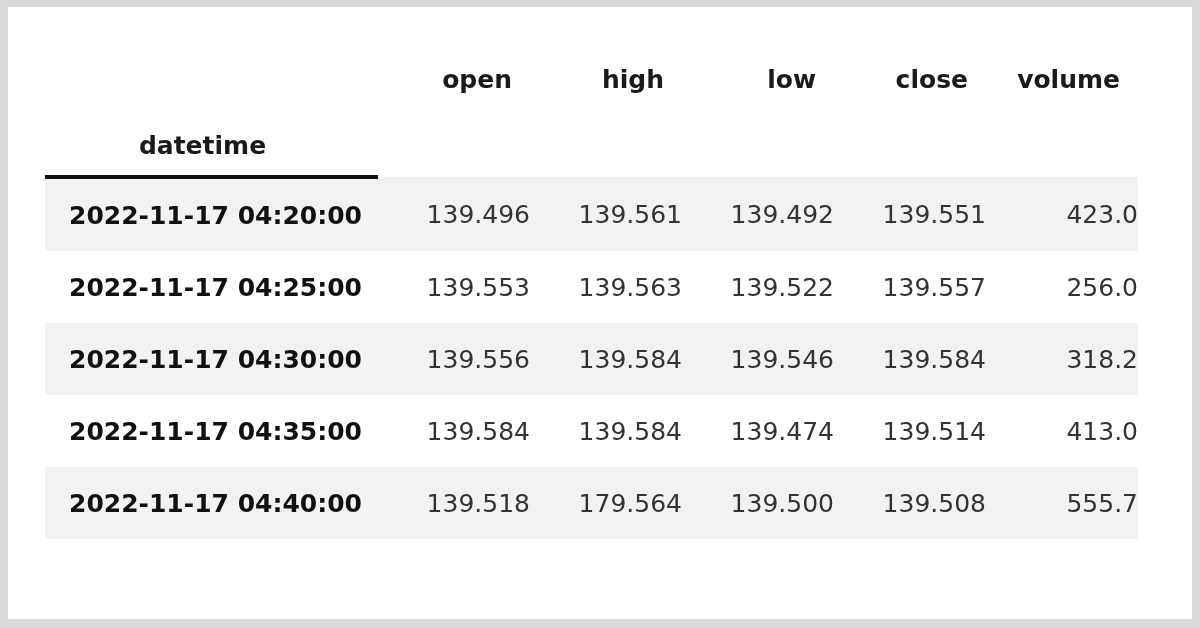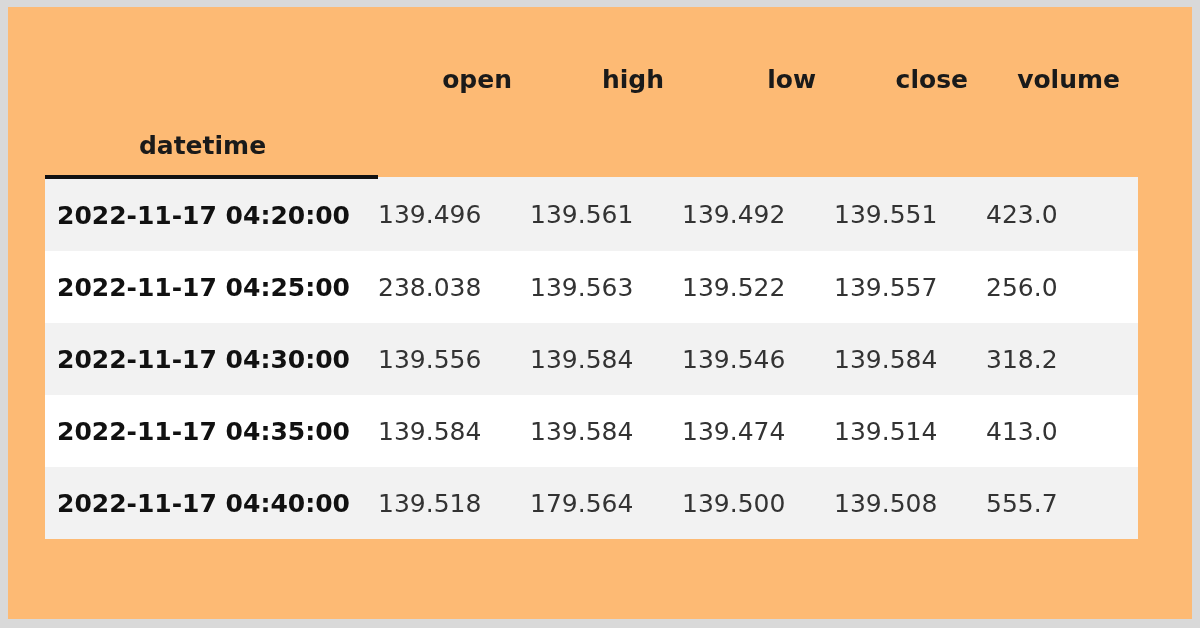--- a/index.html
+++ b/index.html
@@ -14,21 +14,21 @@
     overflow: hidden;
   }
 
   
   #page-frame {
     position: absolute;
     left: 8px;
     top: 7px;
     width: 1184px;
     height: 612px;
-    background: #fdba74;
+    background: #ffffff;
     box-sizing: border-box;
   }
 
   
   #dataframe-container {
     position: absolute;
     left: 37px;
     top: 38px;
     width: 1093px;
   }
@@ -76,29 +76,29 @@
   
   thead tr.index-header-row th {
     border-bottom: 4px solid #111111;
   }
 
   
   tbody tr td {
     font-size: 25px;
     color: #333333;
     height: 72px;
-    text-align: left;
+    text-align: right;
     padding-right: 18px;
     white-space: nowrap;
   }
 
   tbody tr td.row-index {
     font-weight: bold;
     color: #111111;
-    text-align: center;
+    text-align: right;
     padding-right: 16px;
   }
 
   tbody tr.stripe-on td {
     background: #f2f2f2;
   }
   tbody tr.stripe-off td {
     background: #ffffff;
   }
 
@@ -145,21 +145,21 @@
         <tr class="stripe-on">
           <td class="row-index">2022-11-17 04:20:00</td>
           <td>139.496</td>
           <td>139.561</td>
           <td>139.492</td>
           <td>139.551</td>
           <td>423.0</td>
         </tr>
         <tr class="stripe-off">
           <td class="row-index">2022-11-17 04:25:00</td>
-          <td>238.038</td>
+          <td>139.553</td>
           <td>139.563</td>
           <td>139.522</td>
           <td>139.557</td>
           <td>256.0</td>
         </tr>
         <tr class="stripe-on">
           <td class="row-index">2022-11-17 04:30:00</td>
           <td>139.556</td>
           <td>139.584</td>
           <td>139.546</td>

